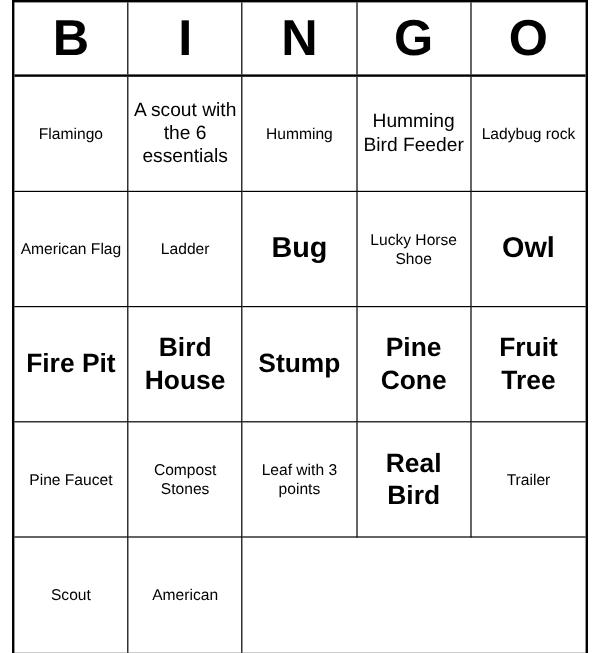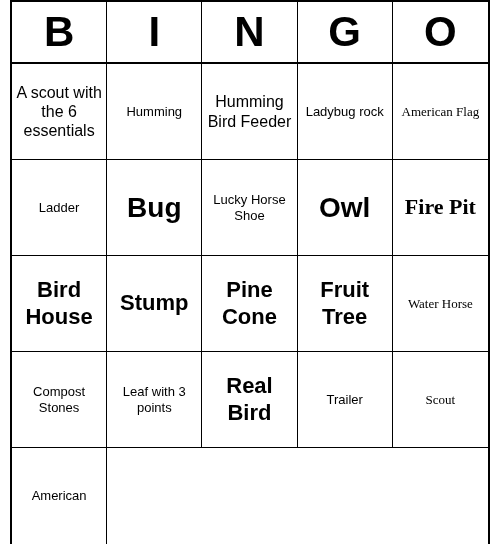--- a/index.html
+++ b/index.html
@@ -43,64 +43,64 @@
       display: flex;
       align-items: center;
       justify-content: center;
       text-align: center;
       padding: 6px 4px;
       font-size: 13px;
       line-height: 1.2;
     }
     .bingo-cell:nth-child(5n) {
       border-right: none;
-      font-family: Liberation Serif, serif;
     }
     .bingo-cell:nth-child(n+21) {
       border-bottom: none;
     }
     .bingo-cell.large-text {
       font-size: 22px;
       font-weight: bold;
     }
     .bingo-cell.xlarge-text {
-      font-size: 28px;
+      font-size: 24px;
       font-weight: bold;
     }
     .bingo-cell.small-text {
       font-size: 16px;
     }
   </style>
 </head>
 <body>
 
 <div class="bingo-card">
   <div class="bingo-header">
   <div class="bingo-header-cell">B</div>
       <div class="bingo-header-cell">I</div>
       <div class="bingo-header-cell">N</div>
       <div class="bingo-header-cell">G</div>
       <div class="bingo-header-cell">O</div>
     </div>
   <div class="bingo-grid">
+  <div class="bingo-cell">Flamingo</div>
       <div class="bingo-cell small-text">A scout with the 6 essentials</div>
       <div class="bingo-cell">Humming</div>
       <div class="bingo-cell small-text">Humming Bird Feeder</div>
       <div class="bingo-cell">Ladybug rock</div>
       <div class="bingo-cell">American Flag</div>
       <div class="bingo-cell">Ladder</div>
       <div class="bingo-cell xlarge-text">Bug</div>
       <div class="bingo-cell">Lucky Horse Shoe</div>
       <div class="bingo-cell xlarge-text">Owl</div>
       <div class="bingo-cell large-text">Fire Pit</div>
       <div class="bingo-cell large-text">Bird House</div>
       <div class="bingo-cell large-text">Stump</div>
       <div class="bingo-cell large-text">Pine Cone</div>
       <div class="bingo-cell large-text">Fruit Tree</div>
-      <div class="bingo-cell">Water Horse</div>
+      <div class="bingo-cell">Pine Faucet</div>
       <div class="bingo-cell">Compost Stones</div>
       <div class="bingo-cell">Leaf with 3 points</div>
       <div class="bingo-cell large-text">Real Bird</div>
       <div class="bingo-cell">Trailer</div>
       <div class="bingo-cell">Scout</div>
       <div class="bingo-cell">American</div>
     </div>
 </div>
 
 </body></html>

